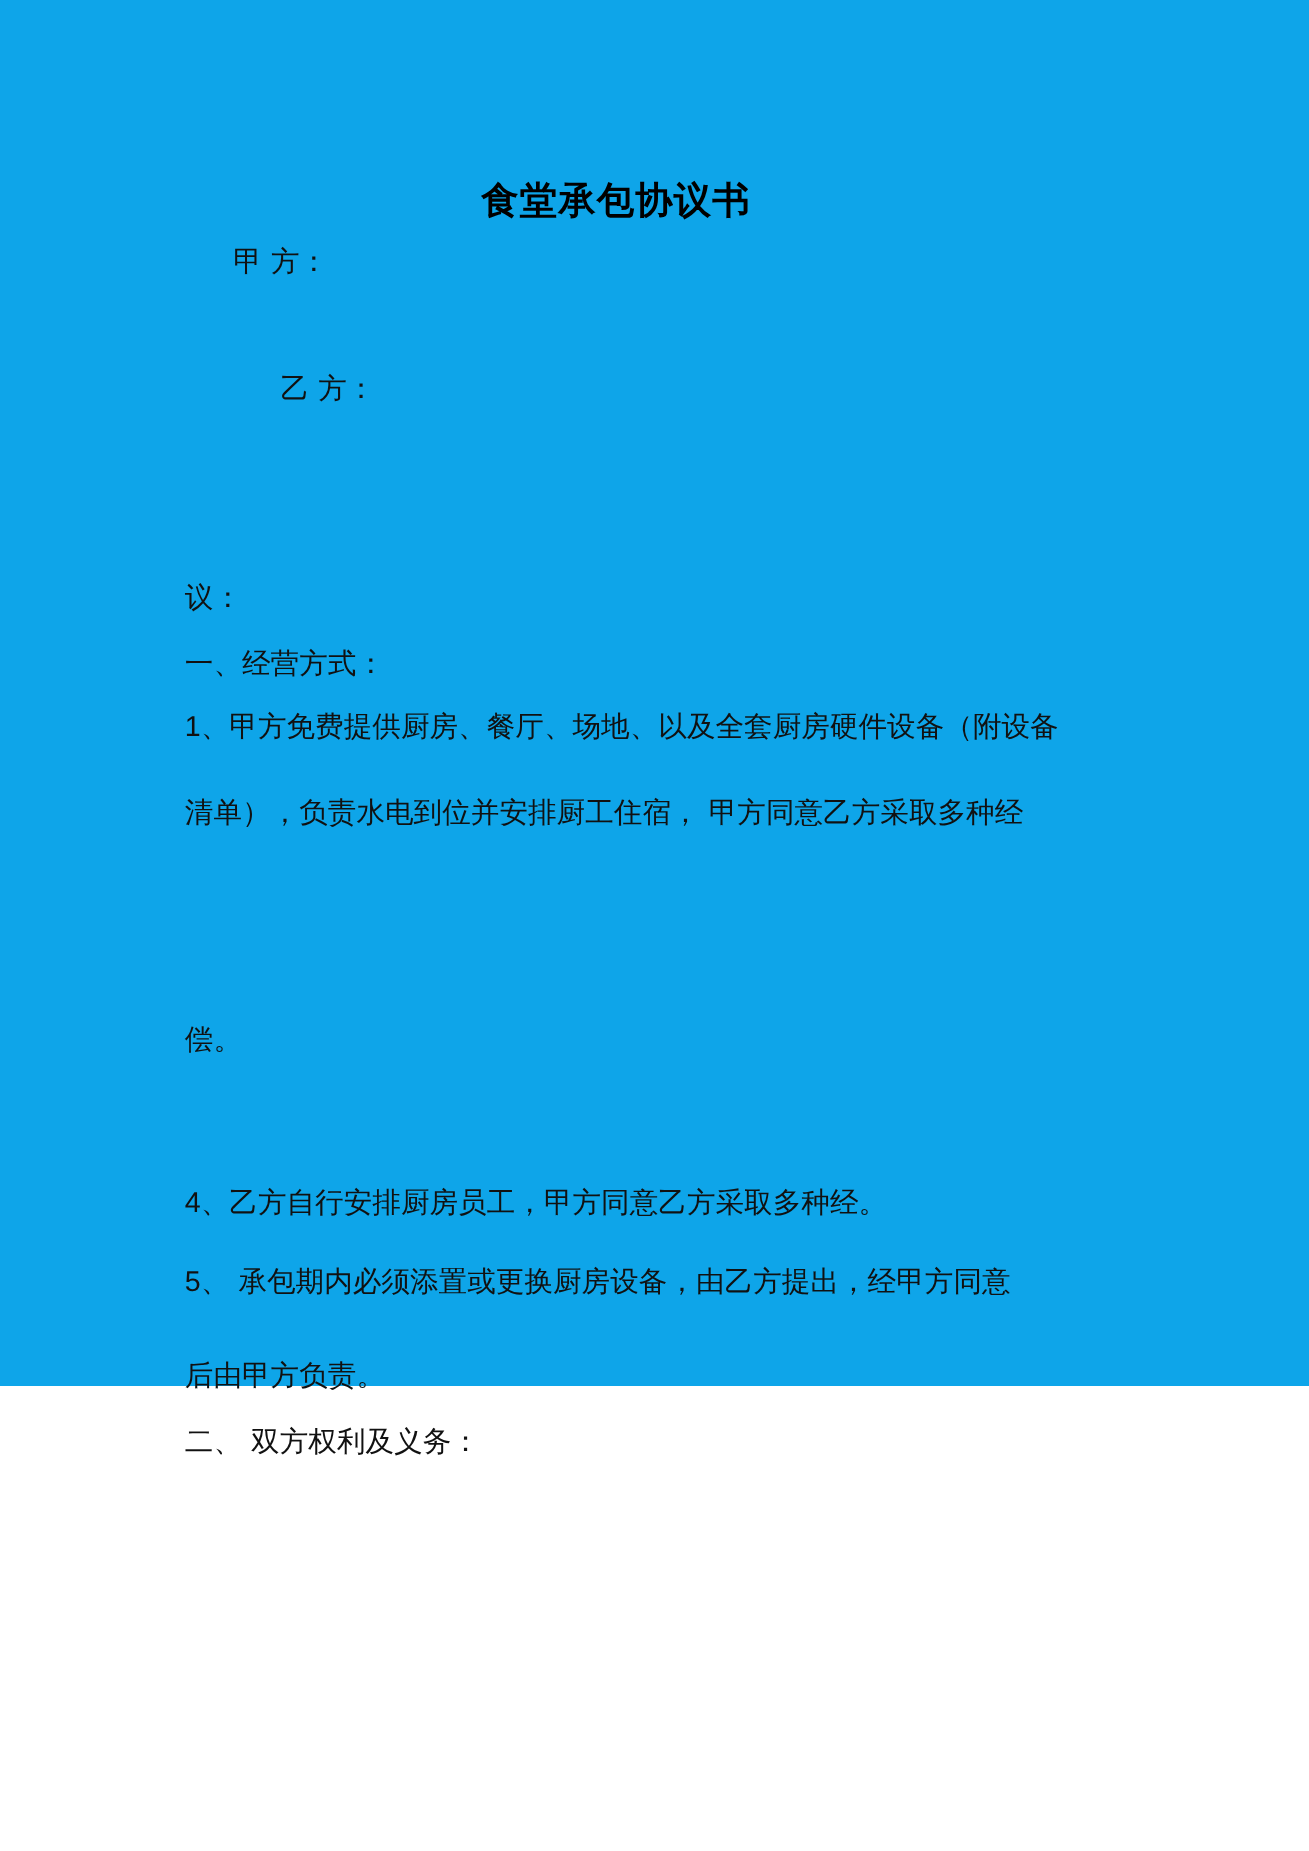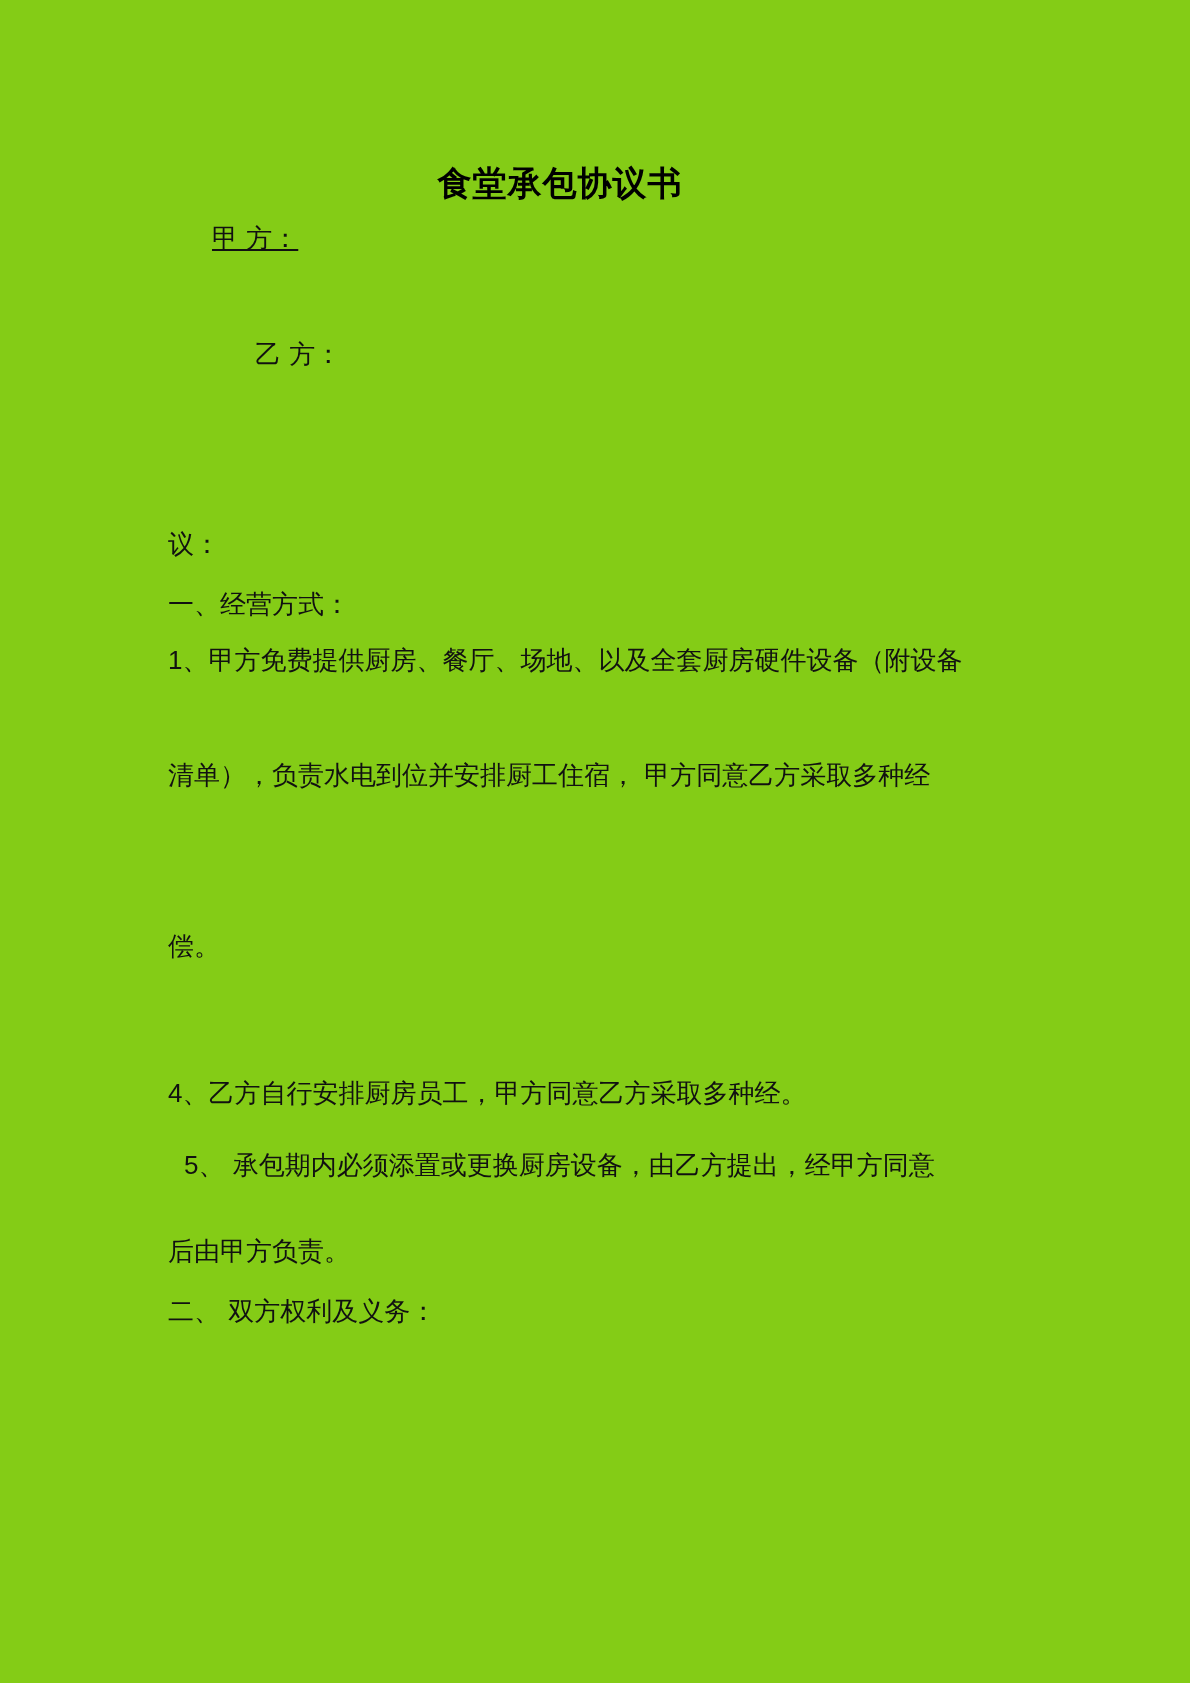--- a/index.html
+++ b/index.html
@@ -12,22 +12,22 @@
       height: 1683px;
       position: relative;
       overflow: hidden;
       font-family: "DejaVu Serif", "Liberation Serif", serif;
       color: #111111;
     }
     .page {
       position: absolute;
       left: 0; top: 0;
       width: 1190px;
-      height: 1683px;
-      background: #84cc16;
+      height: 1260px;
+      background: #0ea5e9;
     }
     .title {
       position: absolute;
       left: 0;
       width: 1120px;
       top: 163px;
       text-align: center;
       font-size: 34px;
       font-weight: bold;
       line-height: 40px;
@@ -45,40 +45,40 @@
       font-family: "Liberation Sans", "DejaVu Sans", sans-serif;
     }
   </style>
 </head>
 <body>
 
 <div class="page">
 
   <div class="title">食堂承包协议书</div>
 
-  <div class="line" style="left:212px; top:222px;text-decoration:underline;">甲 方：</div>
+  <div class="line" style="left:212px; top:222px;">甲 方：</div>
 
   <div class="line" style="left:222px; top:338px;margin-left:33px;">乙 方：</div>
 
   <div class="line" style="left:168px; top:528px;">议：</div>
 
   <div class="line" style="left:168px; top:588px;">一、经营方式：</div>
 
   <div class="line" style="left:168px; top:644px;">
     <span class="num">1</span><span>、甲方免费提供厨房、餐厅、场地、以及全套厨房硬件设备（附设备</span>
   </div>
-  <div class="line" style="left:168px; top:759px;">清单），负责水电到位并安排厨工住宿， 甲方同意乙方采取多种经</div>
+  <div class="line" style="left:168px; top:723px;">清单），负责水电到位并安排厨工住宿， 甲方同意乙方采取多种经</div>
 
   <div class="line" style="left:168px; top:930px;">偿。</div>
 
 
   <div class="line" style="left:168px; top:1077px;">
     <span class="num">4</span><span>、乙方自行安排厨房员工，甲方同意乙方采取多种经。</span>
   </div>
 
-  <div class="line" style="left:168px; top:1149px;margin-left:16px;">
+  <div class="line" style="left:168px; top:1149px;">
     <span class="num">5</span><span>、 承包期内必须添置或更换厨房设备，由乙方提出，经甲方同意</span>
   </div>
   <div class="line" style="left:168px; top:1235px;">后由甲方负责。</div>
 
   <div class="line" style="left:168px; top:1295px;">二、 双方权利及义务：</div>
 
 </div>
 
 </body></html>

